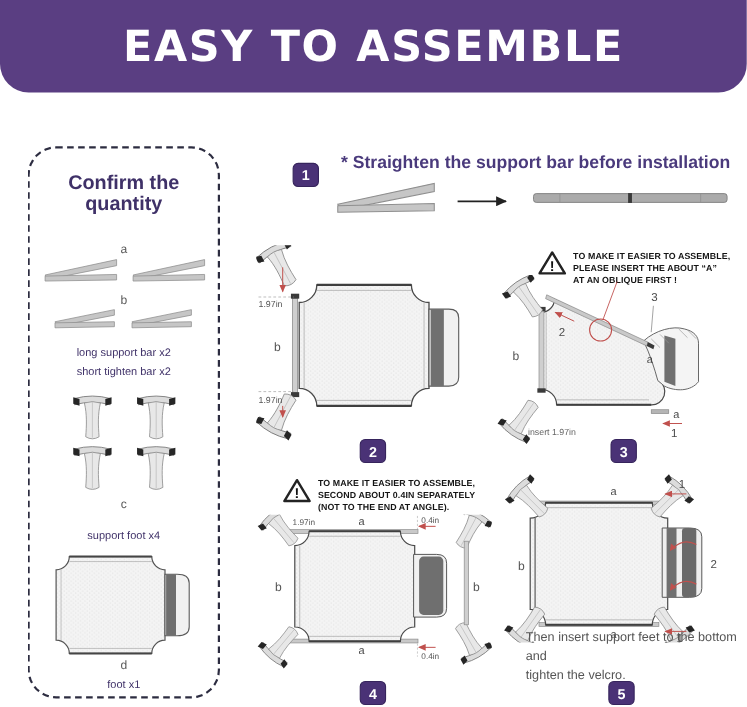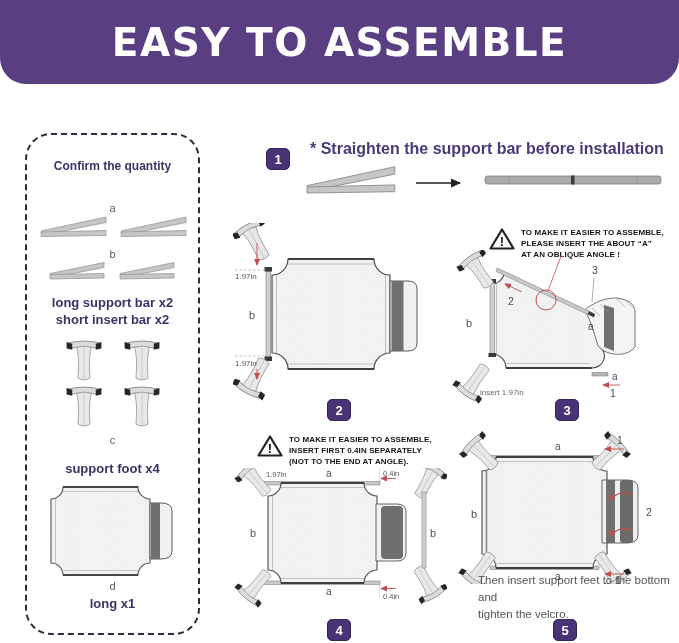--- a/index.html
+++ b/index.html
@@ -10,25 +10,25 @@
   
   .banner{left:0;top:0;width:679px;height:84px;background:#5a3e82;
           border-radius:0 0 26px 26px;display:flex;align-items:center;justify-content:center;}
   .banner-title{color:#fff;font-family:"DejaVu Sans",sans-serif;font-weight:bold;
           font-size:39px;letter-spacing:1.5px;text-align:center;}
 
   
   .panel{left:25px;top:133px;width:175px;height:502px;border:2.5px dashed #2c2c40;
          border-radius:26px;box-sizing:border-box;display:flex;flex-direction:column;
          align-items:center;}
-  .panel-title{margin-top:22px;text-align:center;font-size:12px;font-weight:bold;
+  .panel-title{margin-top:22px;text-align:center;font-size:18px;font-weight:bold;
          color:#3f3168;line-height:19px;}
   .mini-label{font-size:11px;color:#5a5a5a;}
   .bars-row{display:flex;gap:10px;align-items:center;}
-  .panel-caption{font-size:13px;font-weight:bold;color:#3f3168;line-height:17px;text-align:center;}
+  .panel-caption{font-size:10px;font-weight:normal;color:#3f3168;line-height:17px;text-align:center;}
   .feet-grid{display:grid;grid-template-columns:auto auto;gap:2px 16px;}
 
   
   .badge{width:22px;height:20px;background:#4a3276;border:1px solid #36245c;border-radius:5px;
          color:#fff;font-size:13px;font-weight:bold;display:flex;align-items:center;
          justify-content:center;}
   .note{font-size:16px;font-weight:bold;color:#4a3a7c;}
   .warn{display:flex;gap:6px;align-items:flex-start;}
   .warn-lines{font-size:8px;font-weight:bold;color:#141414;line-height:11px;letter-spacing:0.1px;}
   .step5-caption{font-size:11.5px;color:#555;line-height:17px;}
@@ -91,21 +91,21 @@
     <div class="bars-row">
       <svg width="60" height="22" viewBox="0 0 60 21">
           <use href="#fbarS"></use>
         </svg>
       <svg width="60" height="22" viewBox="0 0 60 21">
           <use href="#fbarS"></use>
         </svg>
     </div>
     <div class="panel-caption" style="margin-top:12px">
       <div>long support bar x2</div>
-      <div>short insert bar x2</div>
+      <div>short tighten bar x2</div>
     </div>
     <div class="feet-grid" style="margin-top:12px">
       <svg width="42" height="44" viewBox="-23 -12 46 50">
           <use href="#footG" transform="scale(0.92)"></use>
         </svg>
       <svg width="42" height="44" viewBox="-23 -12 46 50">
           <use href="#footG" transform="scale(0.92)"></use>
         </svg>
       <svg width="42" height="44" viewBox="-23 -12 46 50">
           <use href="#footG" transform="scale(0.92)"></use>
@@ -120,21 +120,21 @@
       <path d="M14,2 H89 A12 12 0 0 0 101,14 V78 A12 12 0 0 0 89,90 H14 A12 12 0 0 0 2,78 V14 A12 12 0 0 0 14,2 Z" fill="url(#meshdots)" stroke="#555" stroke-width="1.1"></path>
       <path d="M101,18 H112 Q123,18 123,26 V66 Q123,74 112,74 H101 Z" fill="#f1f1f1" stroke="#5a5a5a" stroke-width="1"></path>
       <rect x="102" y="18" width="9" height="56" fill="#6f6f6f"></rect>
       <line x1="14" y1="2" x2="89" y2="2" stroke="#454545" stroke-width="1.8"></line>
       <line x1="14" y1="90" x2="89" y2="90" stroke="#454545" stroke-width="1.8"></line>
       <line x1="14" y1="6.5" x2="89" y2="6.5" stroke="#a8a8a8" stroke-width="0.6"></line>
       <line x1="14" y1="85.5" x2="89" y2="85.5" stroke="#a8a8a8" stroke-width="0.6"></line>
       <line x1="6.5" y1="14" x2="6.5" y2="78" stroke="#a8a8a8" stroke-width="0.6"></line>
     </svg>
     <div class="mini-label" style="margin-top:3px">d</div>
-    <div class="panel-caption" style="margin-top:3px">long x1</div>
+    <div class="panel-caption" style="margin-top:3px">foot x1</div>
   </div>
 
   <div class="abs badge" style="left:266px;top:148px">1</div>
   <div class="abs note" style="left:310px;top:140px">* Straighten the support bar before installation</div>
   <svg class="abs" style="left:303px;top:164px" width="96" height="36" viewBox="0 0 96 36">
     <use href="#fbarL" transform="scale(1.35)"></use>
   </svg>
   <svg class="abs" style="left:414px;top:176px" width="58" height="14" viewBox="0 0 58 14">
     <line x1="2" y1="7" x2="46" y2="7" stroke="#222" stroke-width="1.5" marker-end="url(#arrK)"></line>
   </svg>
@@ -173,21 +173,21 @@
   <div class="abs badge" style="left:327px;top:399px">2</div>
 
   <div class="abs warn" style="left:489px;top:227px;width:188px">
     <svg width="26" height="24" viewBox="0 0 26 24">
       <path d="M13,2.5 L24.5,21.5 H1.5 Z" fill="#fff" stroke="#232323" stroke-width="2.2" stroke-linejoin="round"></path>
       <text x="13" y="19" text-anchor="middle" font-size="13" font-weight="bold" fill="#111">!</text>
     </svg>
     <div class="warn-lines">
       <div>TO MAKE IT EASIER TO ASSEMBLE,</div>
       <div>PLEASE INSERT THE ABOUT “A”</div>
-      <div>AT AN OBLIQUE ANGLE !</div>
+      <div>AT AN OBLIQUE FIRST !</div>
     </div>
   </div>
 
   <svg class="abs" style="left:452px;top:250px" width="215" height="162" viewBox="0 0 215 162">
     <path d="M52,22 L139,64 L147,96 A12 12 0 0 1 140,118 H54 A14 14 0 0 0 40,104 V34 A12 12 0 0 0 52,22 Z" fill="url(#meshdots)" stroke="#4a4a4a" stroke-width="1.1"></path>
     <line x1="54" y1="118" x2="140" y2="118" stroke="#3f3f3f" stroke-width="1.8"></line>
     <line x1="54" y1="113.5" x2="138" y2="113.5" stroke="#a0a0a0" stroke-width="0.6"></line>
     <line x1="44.5" y1="34" x2="44.5" y2="104" stroke="#a0a0a0" stroke-width="0.6"></line>
     <path d="M133,60 C144,50 160,46 170,49 C179,51 183,56 183,62 L183,97 C176,106 162,106 152,101 L146,96 C143,85 139,72 133,60 Z" fill="#f4f4f4" stroke="#666" stroke-width="0.9"></path>
     <path d="M152,55 L162,58 L162,101 L152,97 Z" fill="#707070"></path>
@@ -220,21 +220,21 @@
   </svg>
   <div class="abs badge" style="left:555px;top:399px">3</div>
 
   <div class="abs warn" style="left:257px;top:434px;width:188px">
     <svg width="26" height="24" viewBox="0 0 26 24">
       <path d="M13,2.5 L24.5,21.5 H1.5 Z" fill="#fff" stroke="#232323" stroke-width="2.2" stroke-linejoin="round"></path>
       <text x="13" y="19" text-anchor="middle" font-size="13" font-weight="bold" fill="#111">!</text>
     </svg>
     <div class="warn-lines">
       <div>TO MAKE IT EASIER TO ASSEMBLE,</div>
-      <div>INSERT FIRST 0.4IN SEPARATELY</div>
+      <div>SECOND ABOUT 0.4IN SEPARATELY</div>
       <div>(NOT TO THE END AT ANGLE).</div>
     </div>
   </div>
 
   <svg class="abs" style="left:233px;top:468px" width="214" height="142" viewBox="0 0 214 142">
     <rect x="30" y="13.5" width="117" height="3.5" fill="#c9c9c9" stroke="#888" stroke-width="0.6"></rect>
     <rect x="30" y="113" width="117" height="3.5" fill="#c9c9c9" stroke="#888" stroke-width="0.6"></rect>
     <path d="M48,15 H131 A13 13 0 0 0 144,28 V102 A13 13 0 0 0 131,115 H48 A13 13 0 0 0 35,102 V28 A13 13 0 0 0 48,15 Z" fill="url(#meshdots)" stroke="#4a4a4a" stroke-width="1.1"></path>
     <line x1="48" y1="15" x2="131" y2="15" stroke="#3f3f3f" stroke-width="1.8"></line>
     <line x1="48" y1="115" x2="131" y2="115" stroke="#3f3f3f" stroke-width="1.8"></line>

